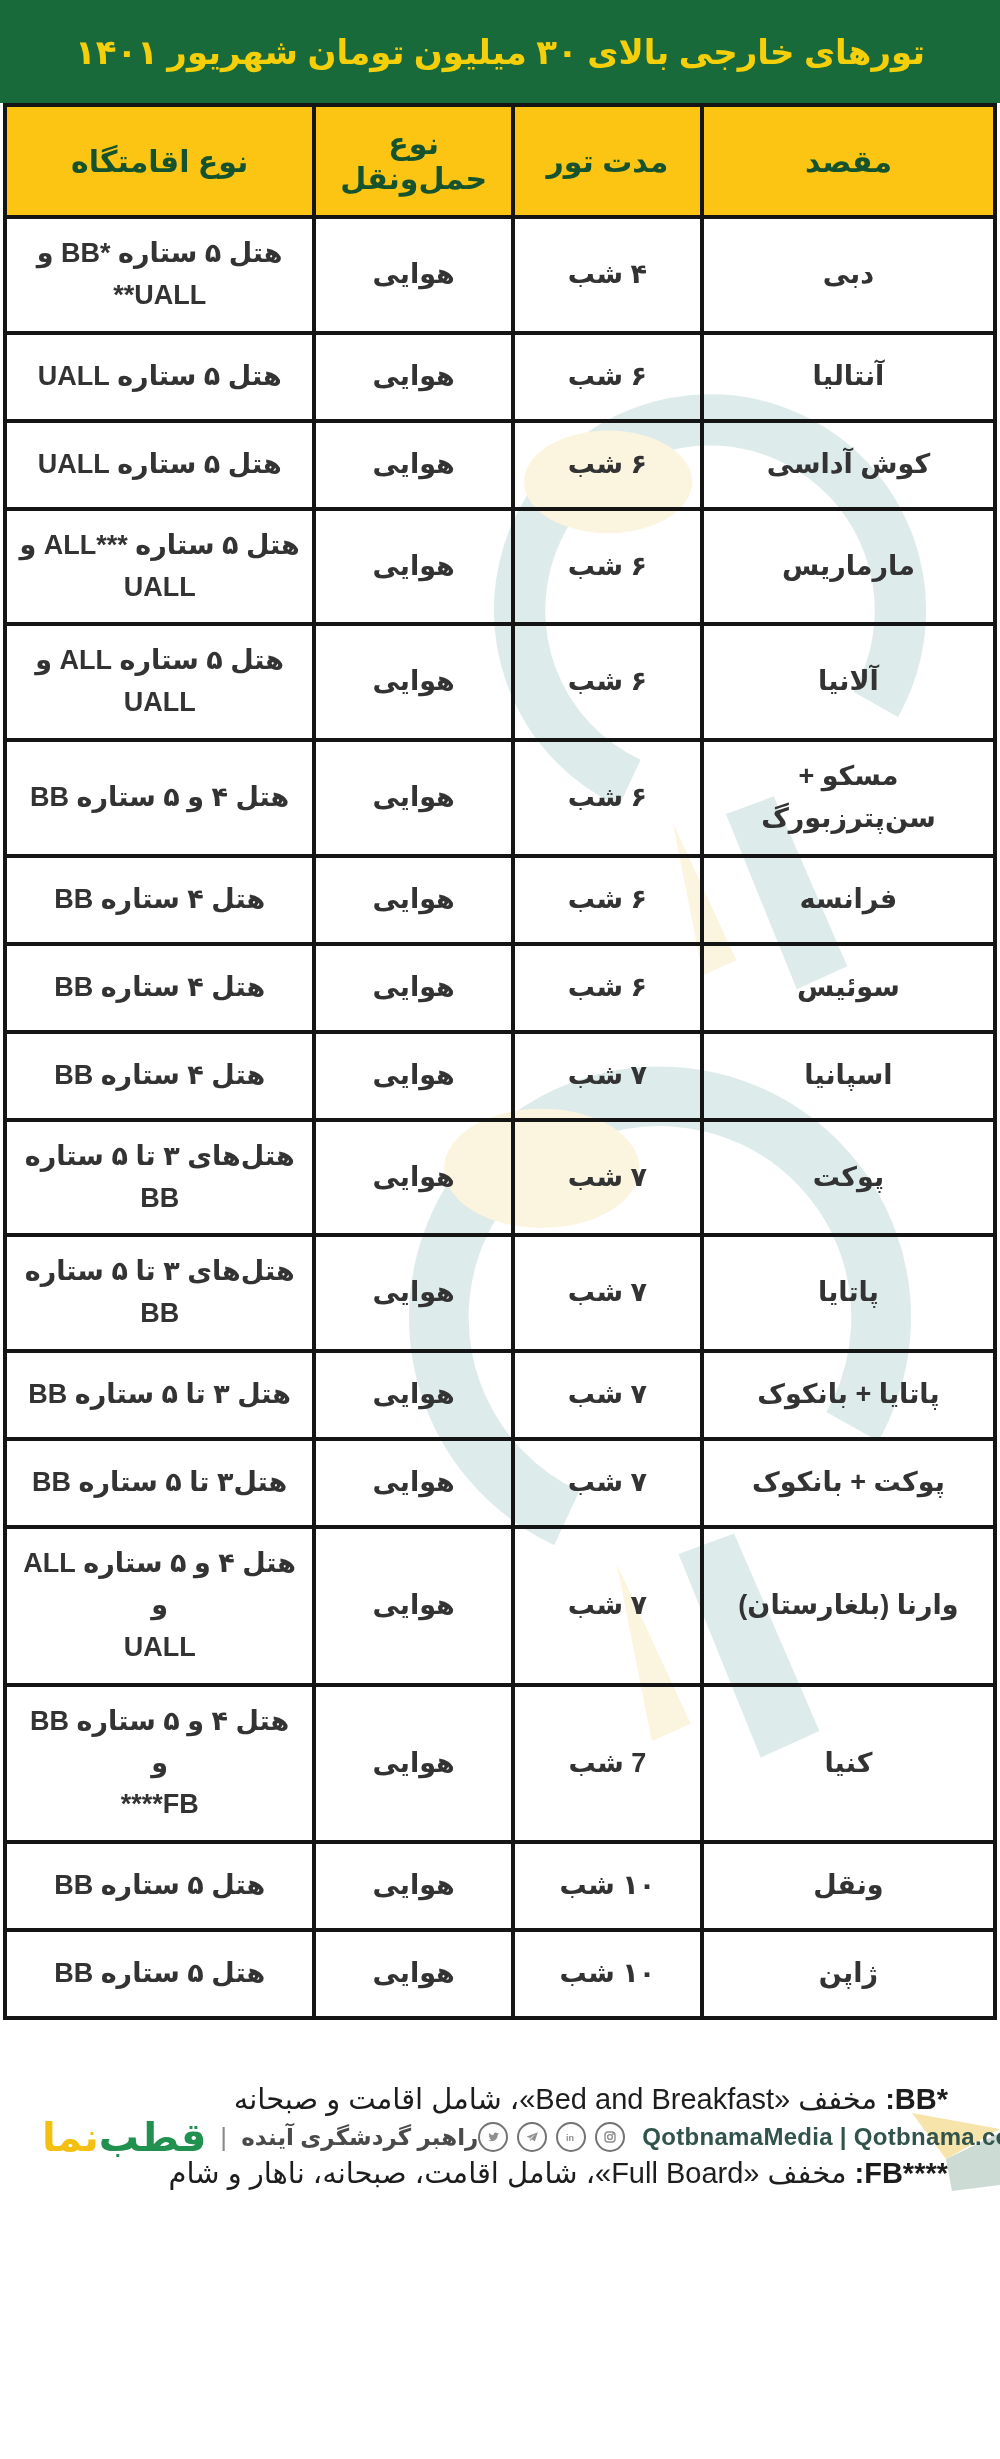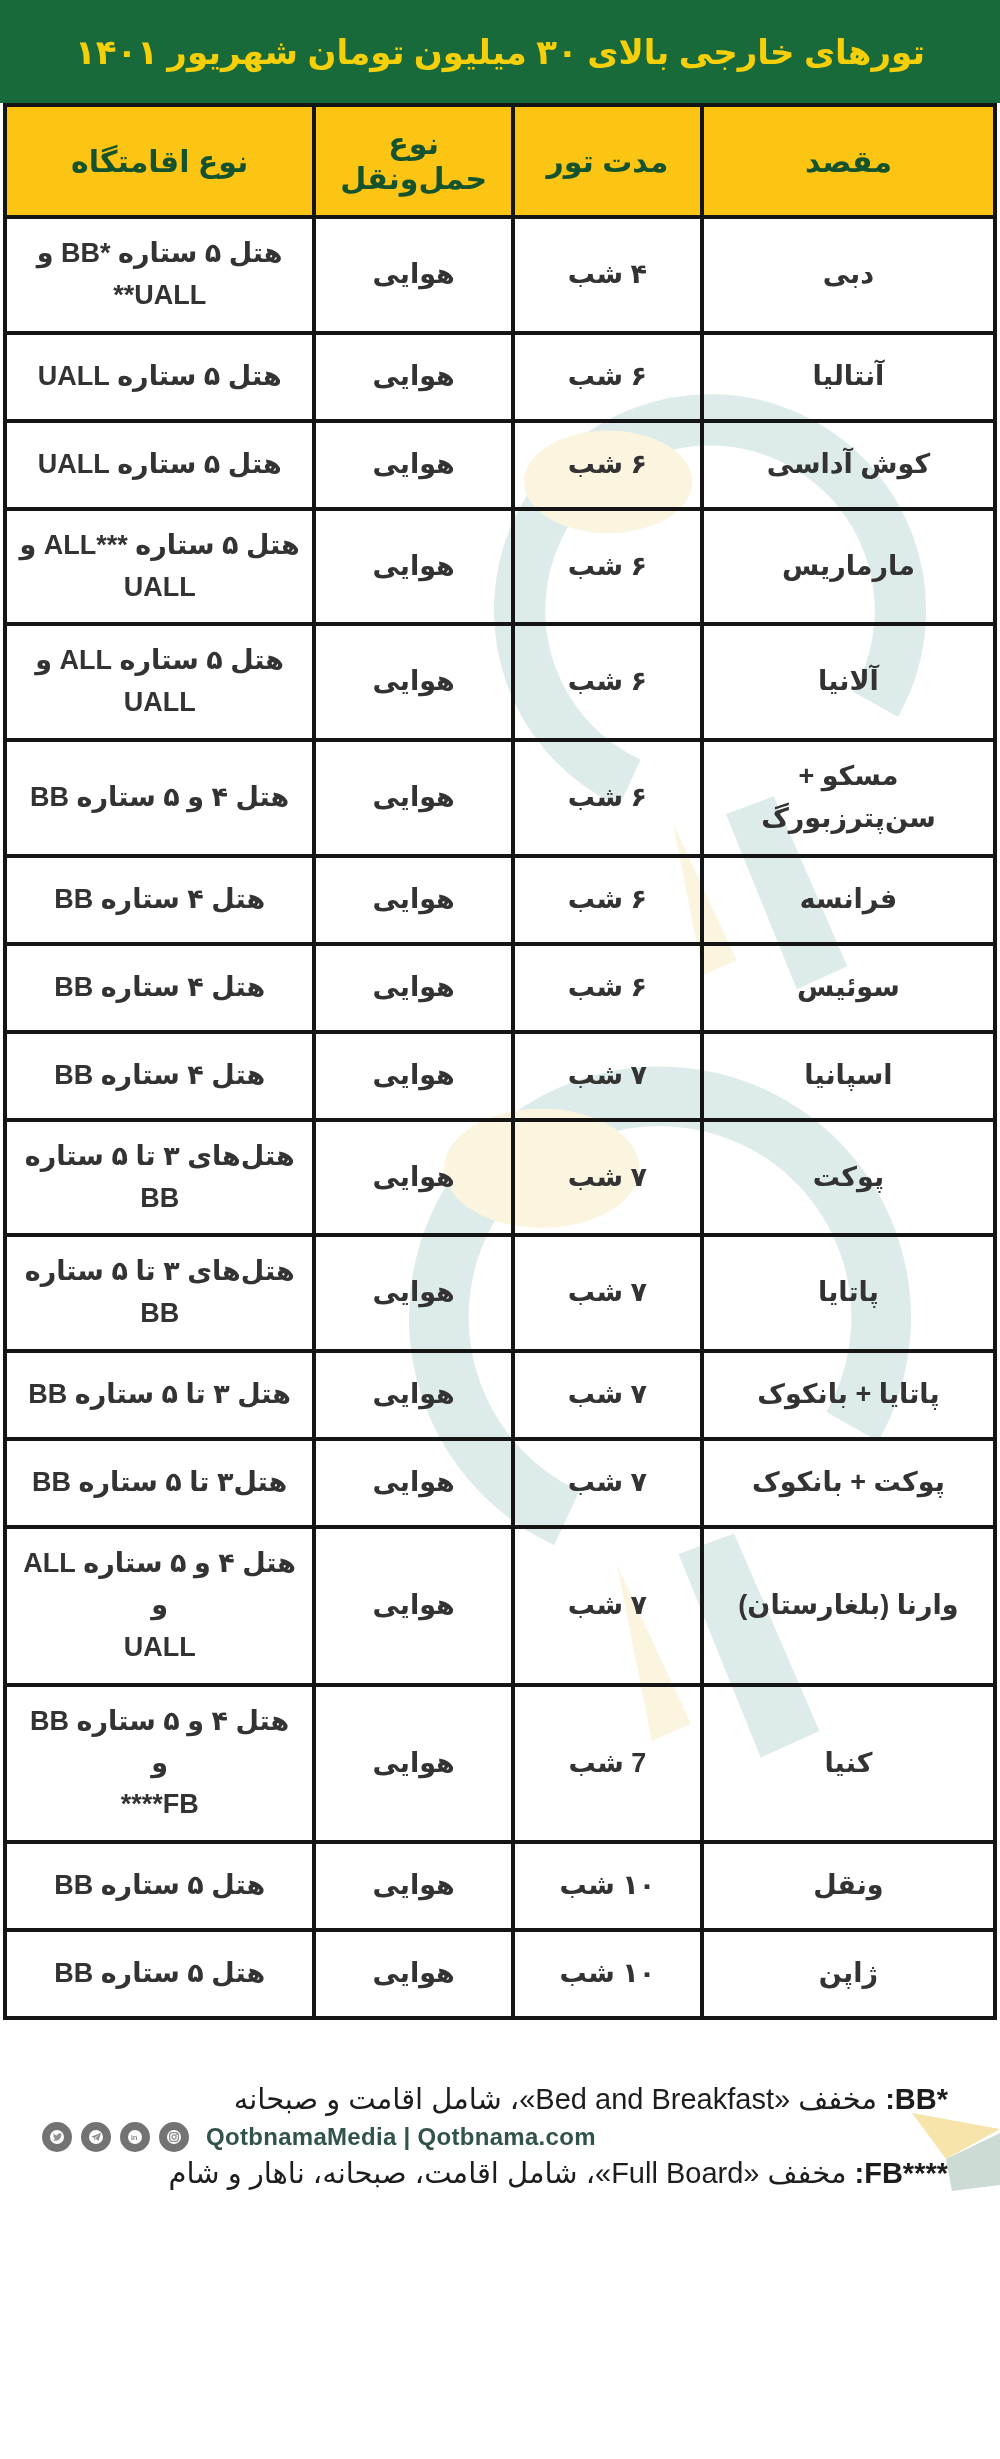--- a/index.html
+++ b/index.html
@@ -105,21 +105,21 @@
   .brand { display: flex; align-items: center; gap: 14px; }
   .brand .logo { font-size: 40px; font-weight: bold; direction: rtl; white-space: nowrap; }
   .brand .logo .lg-green { color: #219150; }
   .brand .logo .lg-yellow { color: #f3c012; }
   .brand .divider { color: #8a8a8a; font-size: 26px; }
   .brand .tagline { direction: rtl; color: #4a4a4a; font-size: 23px; font-weight: 600; white-space: nowrap; }
 
   .social { display: flex; align-items: center; gap: 9px; margin-right: 10px; }
   .social .icon-circle {
     width: 30px; height: 30px;
-    border: 8px solid #737373;
+    border: 2px solid #737373;
     border-radius: 50%;
     display: flex; align-items: center; justify-content: center;
     flex: 0 0 auto;
   }
   .social .handles {
     margin-left: 8px;
     color: #31534c;
     font-size: 24px;
     font-weight: 600;
     letter-spacing: 0.3px;
@@ -288,20 +288,27 @@
         </tr>
       </tbody>
   </table>
 
   <div class="footnotes" id="footnotes">
       <p><b>*BB:</b><span> مخفف «Bed and Breakfast»، شامل اقامت و صبحانه</span></p>
       <p><b>****FB:</b><span> مخفف «Full Board»، شامل اقامت، صبحانه، ناهار و شام</span></p>
     </div>
 
   <div class="footer">
+    <div class="brand">
+      <div class="logo">
+        <span class="lg-green">قطب</span><span class="lg-yellow">‌نما</span>
+      </div>
+      <span class="divider">|</span>
+      <span class="tagline">راهبر گردشگری آینده</span>
+    </div>
     <div class="social">
       <span class="icon-circle">
         <svg width="16" height="16" viewBox="0 0 16 16">
             <path fill="#8f8f8f" d="M14 4.6c-.4.2-.8.3-1.3.4.5-.3.8-.7 1-1.2-.4.3-.9.4-1.4.5-.4-.4-1-.7-1.6-.7-1.2 0-2.2 1-2.2 2.2 0 .2 0 .3.1.5-1.8-.1-3.4-1-4.5-2.3-.2.3-.3.7-.3 1.1 0 .8.4 1.4 1 1.8-.4 0-.7-.1-1-.3v.1c0 1 .7 1.9 1.7 2.1-.2.1-.4.1-.6.1h-.5c.3.9 1.1 1.5 2 1.5-.7.6-1.7.9-2.7.9h-.5c1 .6 2.1 1 3.3 1 4 0 6.2-3.3 6.2-6.2v-.3c.5-.3.9-.7 1.3-1.2z"></path>
           </svg>
       </span>
       <span class="icon-circle">
         <svg width="16" height="16" viewBox="0 0 16 16">
             <path fill="#8f8f8f" d="M13.8 3.2 2.4 7.7l3.2 1.1.6 3.2 1.9-1.6 2.7 2.1 3-9.3zM6.2 9l5.5-3.9-4.4 4.5-.2 1.9-.9-2.5z"></path>
           </svg>

